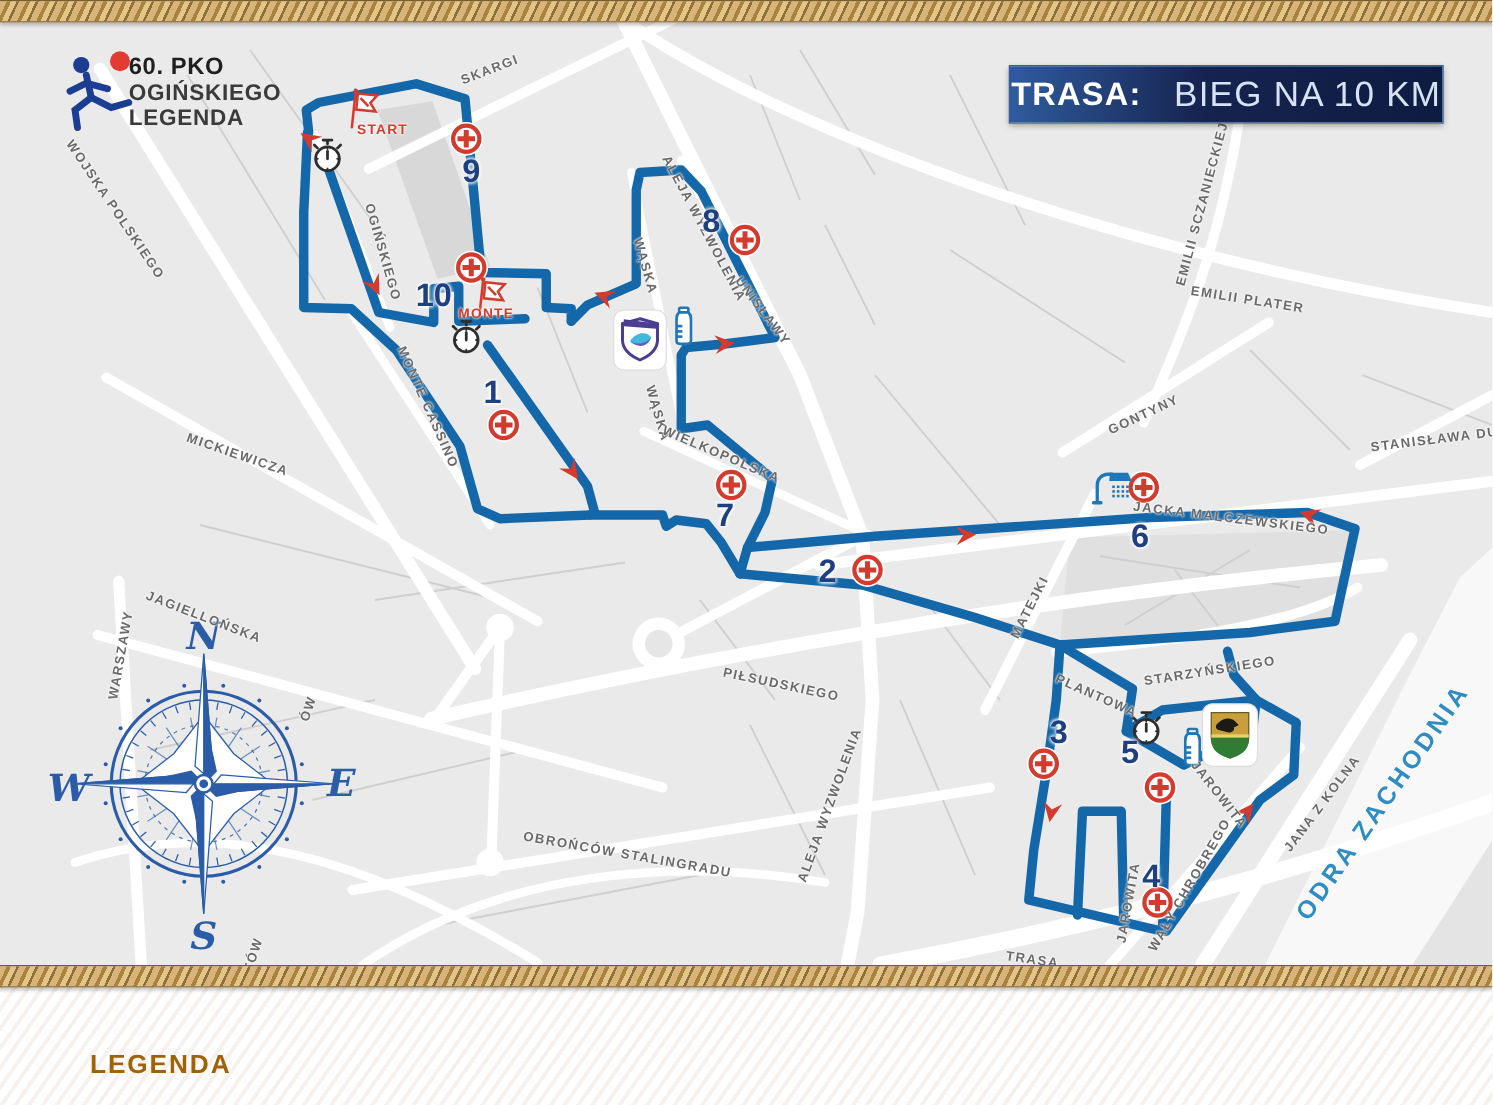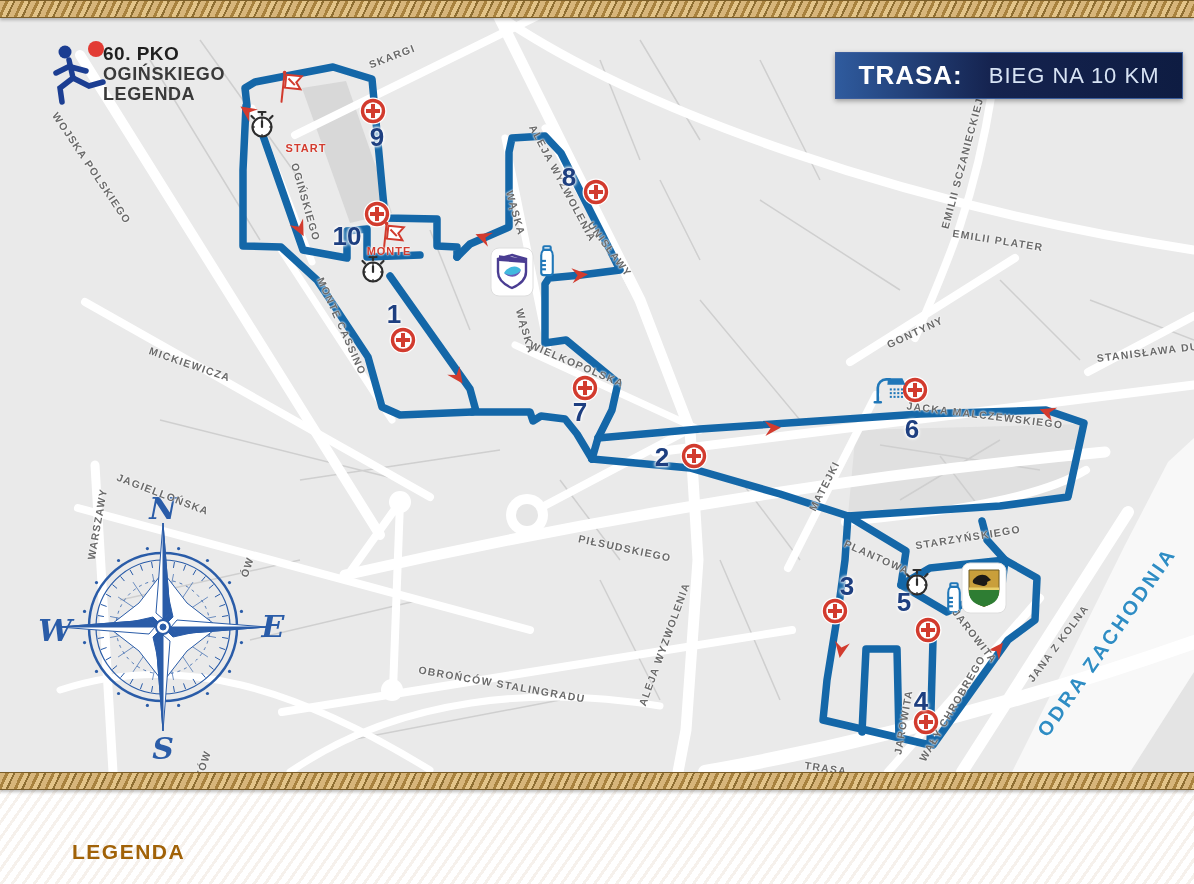--- a/index.html
+++ b/index.html
@@ -17,26 +17,26 @@
   .km-num{position:absolute;font-size:26px;font-weight:bold;color:#1e3f80;
     text-shadow:0 0 3px #fff,0 0 3px #fff,0 0 4px #fff;white-space:nowrap;}
   .flag-label{position:absolute;font-size:11px;font-weight:bold;color:#d23b2e;letter-spacing:1px;
     text-shadow:0 0 2px #fff,0 0 2px #fff;white-space:nowrap;}
   
   #logo{position:absolute;left:50px;top:40px;z-index:30;}
   #logo-text{position:absolute;left:103px;top:44px;z-index:30;line-height:20px;}
   #logo-text .l1{font-size:19px;font-weight:800;color:#1f1f1f;letter-spacing:.5px;}
   #logo-text .l2,#logo-text .l3{font-size:18px;font-weight:600;color:#3a3a3a;letter-spacing:.6px;}
   
-  #banner{position:absolute;left:835px;top:52px;width:346px;height:45px;z-index:30;
+  #banner{position:absolute;left:807px;top:52px;width:346px;height:45px;z-index:30;
     background:linear-gradient(90deg,#2f5b9e 0%,#15234f 45%,#0e1c42 100%);
     border:1px solid #3b5e9e;display:flex;align-items:center;justify-content:center;
     box-shadow:0 2px 5px rgba(0,0,0,.35);text-align:right;}
   #banner .b1{color:#fff;font-weight:bold;font-size:26px;letter-spacing:1px;}
-  #banner .b2{color:#d7e3f4;font-weight:500;font-size:22px;letter-spacing:1px;margin-left:26px;}
+  #banner .b2{color:#d7e3f4;font-weight:500;font-size:28px;letter-spacing:1px;margin-left:26px;}
   
   #legend{position:absolute;left:0;top:789px;width:1194px;height:95px;z-index:35;
     background:repeating-linear-gradient(125deg,#f6f1ec 0 3px,#ffffff 3px 9px);}
   #legend-title{position:absolute;left:72px;top:840px;z-index:36;font-size:21px;font-weight:800;
     color:#a16207;letter-spacing:1.5px;}
 </style>
 </head>
 <body>
 
 <div id="stage">
@@ -393,21 +393,21 @@
         <div class="km-num" style="left: 394px; top: 298px; transform: translate(-50%, -50%) rotate(0deg);">1</div>
         <div class="km-num" style="left: 662px; top: 441px; transform: translate(-50%, -50%) rotate(0deg);">2</div>
         <div class="km-num" style="left: 847px; top: 570px; transform: translate(-50%, -50%) rotate(0deg);">3</div>
         <div class="km-num" style="left: 921px; top: 685px; transform: translate(-50%, -50%) rotate(0deg);">4</div>
         <div class="km-num" style="left: 904px; top: 586px; transform: translate(-50%, -50%) rotate(0deg);">5</div>
         <div class="km-num" style="left: 912px; top: 413px; transform: translate(-50%, -50%) rotate(0deg);">6</div>
         <div class="km-num" style="left: 580px; top: 396px; transform: translate(-50%, -50%) rotate(0deg);">7</div>
         <div class="km-num" style="left: 569px; top: 161px; transform: translate(-50%, -50%) rotate(0deg);">8</div>
         <div class="km-num" style="left: 377px; top: 121px; transform: translate(-50%, -50%) rotate(0deg);">9</div>
         <div class="km-num" style="left: 347px; top: 220px; transform: translate(-50%, -50%) rotate(0deg);">10</div>
-        <div class="flag-label" style="left: 306px; top: 88px; transform: translate(-50%, -50%) rotate(0deg); margin-top: 44px;">START</div>
+        <div class="flag-label" style="left: 306px; top: 88px; transform: translate(-50%, -50%) rotate(0deg);">START</div>
         <div class="flag-label" style="left: 389px; top: 235px; transform: translate(-50%, -50%) rotate(0deg);">MONTE</div>
       </div>
   </div>
 
   <svg id="logo" width="62" height="70" viewBox="0 0 62 70">
     <circle cx="46" cy="9" r="8" fill="#e23b34"></circle>
     <g stroke="#1c3e92" stroke-width="5.5" fill="none" stroke-linecap="round">
       <path d="M19,20 L23,38"></path>
       <path d="M20,26 L6,33"></path>
         <path d="M21,27 L36,31"></path>

